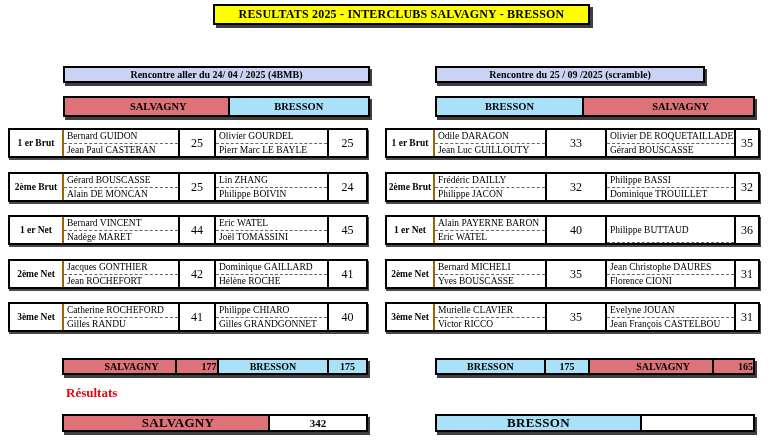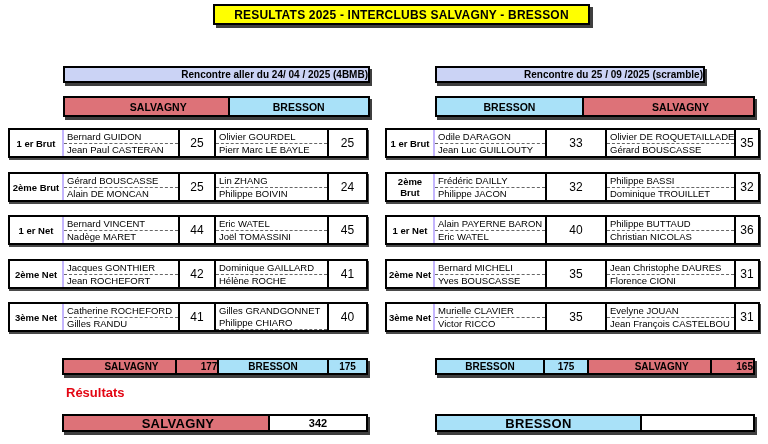--- a/index.html
+++ b/index.html
@@ -1,47 +1,47 @@
 <!DOCTYPE html>
 <html><head>
 <meta charset="utf-8">
 <style>
   html,body { margin:0; padding:0; background:#ffffff; }
   .page {
     position:relative; width:768px; height:444px; background:#ffffff;
     font-family:"Liberation Sans", sans-serif; color:#000; overflow:hidden;
   }
-  .abs { position:absolute; box-sizing:border-box; }
+  .abs { position:absolute; box-sizing:border-box;font-family:Liberation Serif, serif; }
   .bx  { border:2px solid #000; }
   .shadow { box-shadow:2px 3px 0 #3f3f3f; }
 
   .title-banner {
     left:213px; top:4px; width:377px; height:21px;
     background:#FFFF00; display:flex; align-items:center; justify-content:center;
     font-weight:bold; font-size:12px; letter-spacing:.2px;
     box-shadow:3px 3px 0 #3f3f3f;
   }
   .meet-bar {
-    height:17px; background:#CBD3F5; display:flex; align-items:center; justify-content:flex-end;
+    height:17px; background:#CBD3F5; display:flex; align-items:center; justify-content:center;
     font-weight:bold; font-size:10px;
   }
   .teams-bar { height:21px; display:flex; }
   .teams-bar .tcell {
     flex:1; display:flex; align-items:center; justify-content:center;
     font-weight:bold; font-size:10.5px;
   }
   .teams-bar .tcell + .tcell { border-left:2px solid #000; }
   .red  { background:#DD7278;padding-left:24px; }
   .blue { background:#A9E1F8; }
 
   .rrow { height:30px; display:flex; background:#fff; box-shadow:1px 2px 0 #4a4a4a; }
   .rrow .cell { box-sizing:border-box; }
   .rrow .label {
     display:flex; align-items:center; justify-content:center; text-align:center;
-    font-weight:bold; font-size:9.5px; border-right:2px solid #c4b5fd;
+    font-weight:bold; font-size:9.5px; border-right:2px solid #a16207;
   }
   .rrow .names { display:flex; flex-direction:column; border-right:2px solid #000; overflow:hidden; }
   .rrow .names .n {
     flex:1; display:flex; align-items:center; padding-left:3px;
     font-size:9.5px; white-space:nowrap; overflow:hidden;
   }
   .rrow .names .n.top { border-bottom:1px dashed #666; }
   .rrow .score {
     display:flex; align-items:center; justify-content:center; font-size:12px;
   }
@@ -146,22 +146,22 @@
   </div>
 
   <div class="abs bx rrow" style="left:8px; top:302px; width:360px;">
     <div class="cell label L1">3ème Net</div>
     <div class="cell names L2">
       <div class="n top">Catherine ROCHEFORD</div>
       <div class="n">Gilles RANDU</div>
     </div>
     <div class="cell score mid L3">41</div>
     <div class="cell names L4">
+      <div class="n top">Philippe CHIARO</div>
       <div class="n">Gilles GRANDGONNET</div>
-      <div class="n top">Philippe CHIARO</div>
     </div>
     <div class="cell score L5">40</div>
   </div>
 
   <div class="abs bx tot-bar shadow" style="left:62px; top:358px; width:306px;">
     <div class="tc red" style="width:111px;">SALVAGNY</div>
     <div class="tc red" style="width:42px;">177</div>
     <div class="tc blue" style="width:110px;">BRESSON</div>
     <div class="tc blue" style="flex:1;">175</div>
   </div>
@@ -212,21 +212,20 @@
 
   <div class="abs bx rrow" style="left:385px; top:215px; width:375px;">
     <div class="cell label R1">1 er Net</div>
     <div class="cell names R2">
       <div class="n top">Alain PAYERNE BARON</div>
       <div class="n">Eric WATEL</div>
     </div>
     <div class="cell score mid R3">40</div>
     <div class="cell names R4">
       <div class="n top">Philippe BUTTAUD</div>
-      <div class="n">Christian NICOLAS</div>
     </div>
     <div class="cell score R5">36</div>
   </div>
 
   <div class="abs bx rrow" style="left:385px; top:259px; width:375px;">
     <div class="cell label R1">2ème Net</div>
     <div class="cell names R2">
       <div class="n top">Bernard MICHELI</div>
       <div class="n">Yves BOUSCASSE</div>
     </div>

